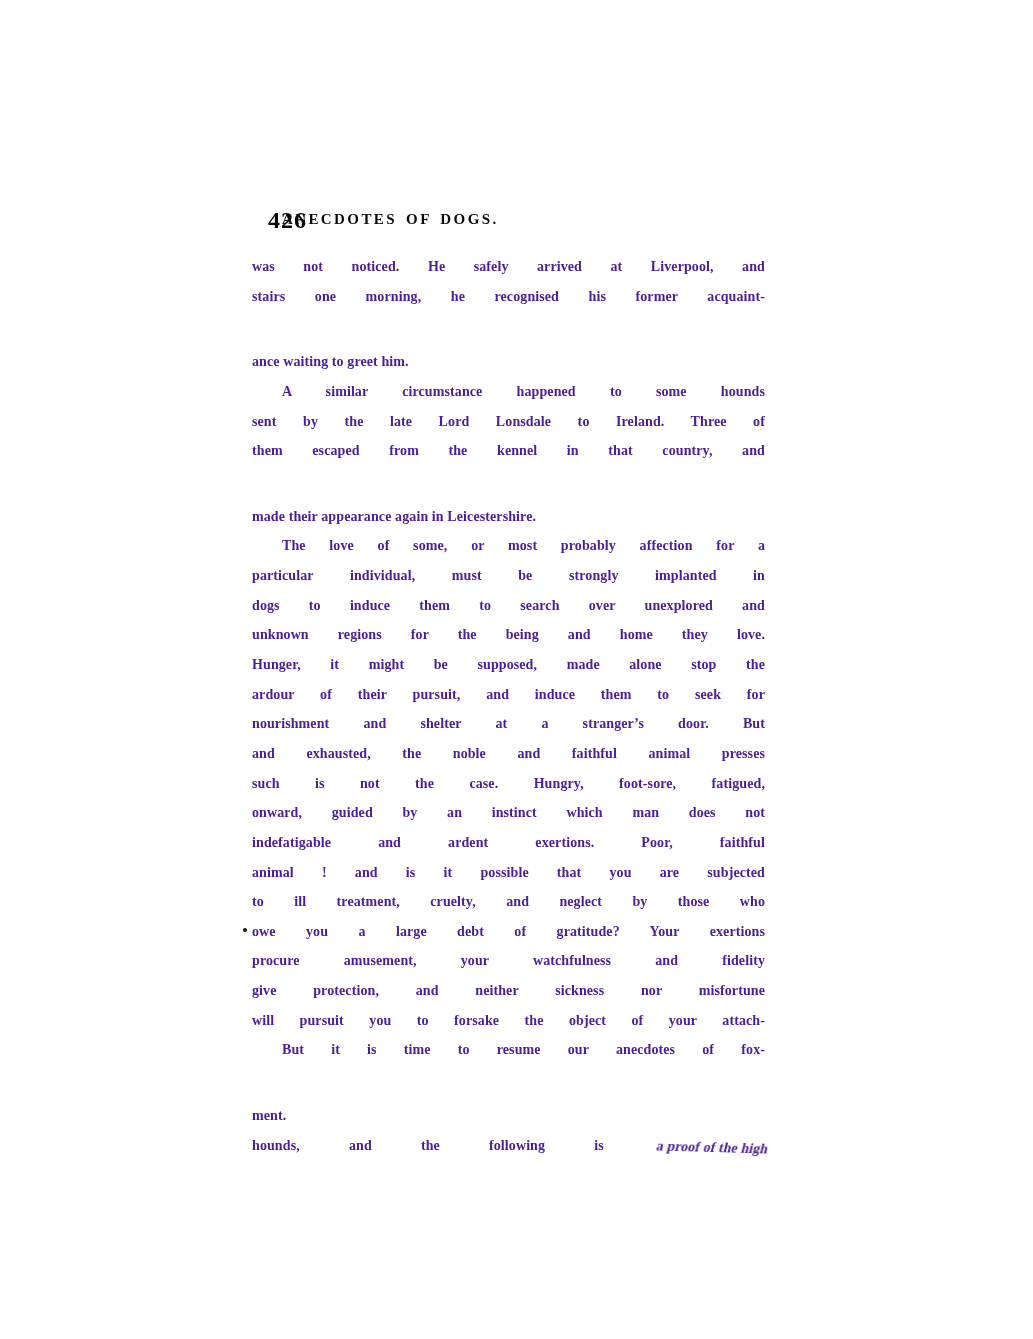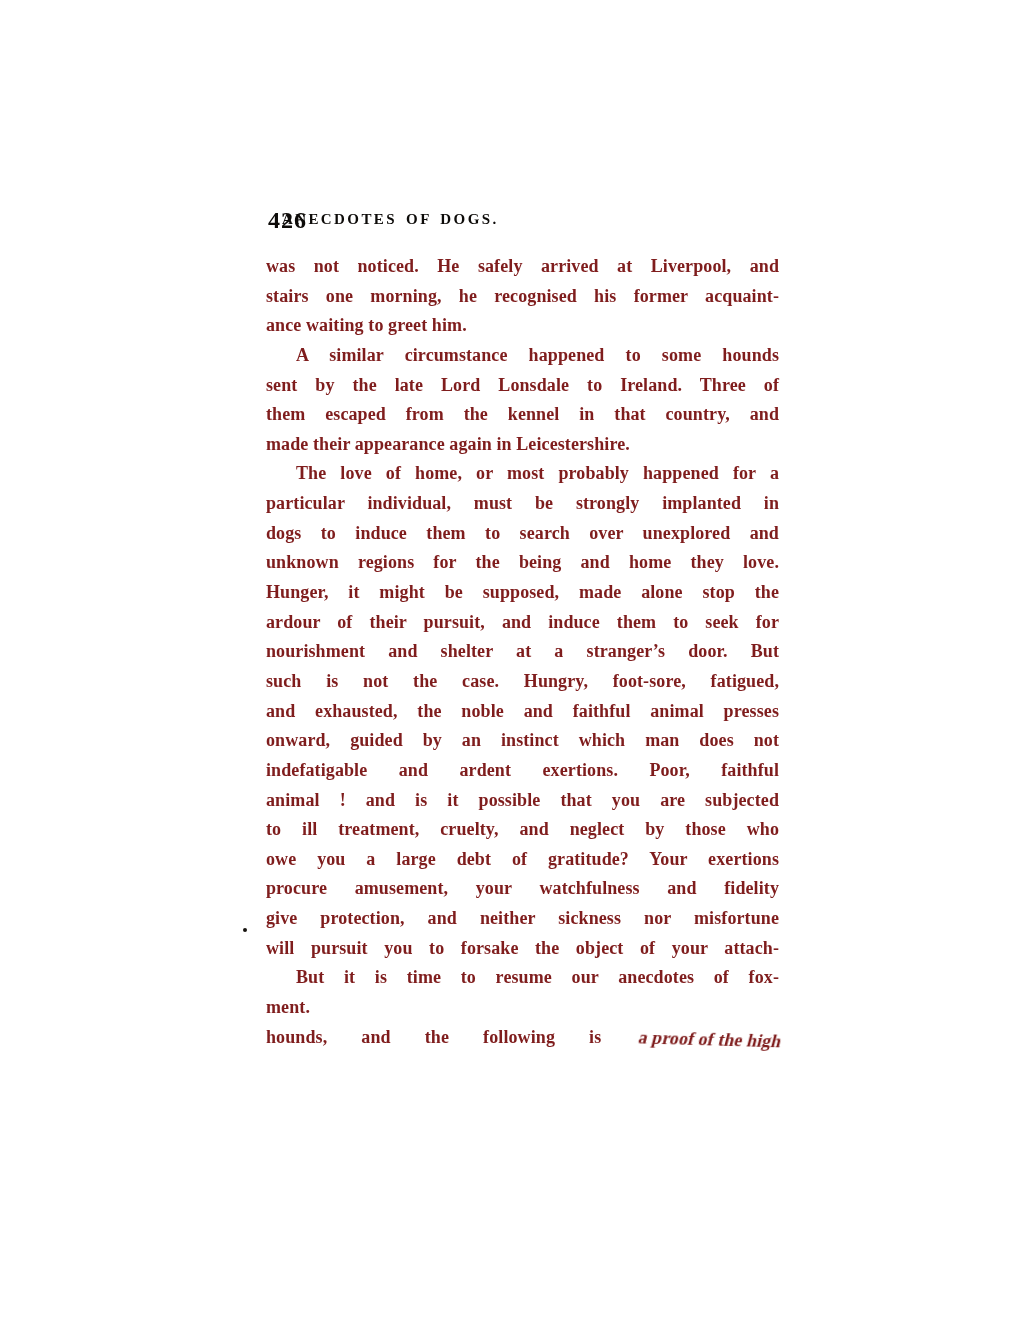--- a/index.html
+++ b/index.html
@@ -27,35 +27,35 @@
   }
   .running-title {
     position: absolute; left: 16px; right: 0; top: 4px;
     text-align: left;
     font-size: 15px; font-weight: 700;
     letter-spacing: 2.4px;
     word-spacing: 3px;
   }
   .text-block {
     position: absolute;
-    left: 266px; top: 252px; width: 513px;
-    font-size: 18px; font-weight: 700;
-    color: #7f1d1d;
+    left: 252px; top: 252px; width: 513px;
+    font-size: 14px; font-weight: 700;
+    color: #4c1d95;
     letter-spacing: 0.1px;
   }
   .line {
     height: 29.65px;
     line-height: 29.65px;
     text-align: justify;
     text-align-last: justify;
     overflow: visible;
     white-space: normal;
   }
   .line.indent { text-indent: 30px; }
-  .line.flush-left { text-align-last: left; }
+  .line.flush-left { text-align-last: left; margin-top: 36px; }
   .warp-tail {
     display: inline-block;
     transform: skewX(-13deg) rotate(1.6deg);
     transform-origin: left bottom;
     filter: blur(0.35px);
   }
   .margin-speck {
     position: absolute;
     left: 243px; top: 928px;
     width: 4px; height: 4px;
@@ -74,29 +74,29 @@
   </div>
 
   <div class="text-block">
       <div class="line">was not noticed.  He safely arrived at Liverpool, and</div>
       <div class="line">stairs one morning, he recognised his former acquaint-</div>
       <div class="line flush-left">ance waiting to greet him.</div>
       <div class="line indent">A similar circumstance happened to some hounds</div>
       <div class="line">sent by the late Lord Lonsdale to Ireland.  Three of</div>
       <div class="line">them escaped from the kennel in that country, and</div>
       <div class="line flush-left">made their appearance again in Leicestershire.</div>
-      <div class="line indent">The love of home, or most probably happened for a</div>
+      <div class="line indent">The love of some, or most probably affection for a</div>
       <div class="line">particular individual, must be strongly implanted in</div>
       <div class="line">dogs to induce them to search over unexplored and</div>
       <div class="line">unknown regions for the being and home they love.</div>
       <div class="line">Hunger, it might be supposed, made alone stop the</div>
       <div class="line">ardour of their pursuit, and induce them to seek for</div>
       <div class="line">nourishment and shelter at a stranger’s door.  But</div>
+      <div class="line">and exhausted, the noble and faithful animal presses</div>
       <div class="line">such is not the case.  Hungry, foot-sore, fatigued,</div>
-      <div class="line">and exhausted, the noble and faithful animal presses</div>
       <div class="line">onward, guided by an instinct which man does not</div>
       <div class="line">indefatigable and ardent exertions.  Poor, faithful</div>
       <div class="line">animal !  and is it possible that you are subjected</div>
       <div class="line">to ill treatment, cruelty, and neglect by those who</div>
       <div class="line">owe you a large debt of gratitude?  Your exertions</div>
       <div class="line">procure amusement, your watchfulness and fidelity</div>
       <div class="line">give protection, and neither sickness nor misfortune</div>
       <div class="line">will pursuit you to forsake the object of your attach-</div>
       <div class="line indent">But it is time to resume our anecdotes of fox-</div>
       <div class="line flush-left">ment.</div>

